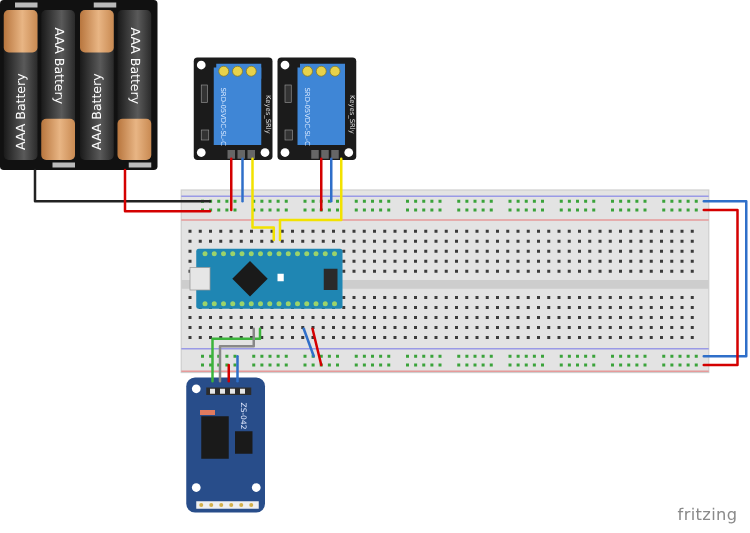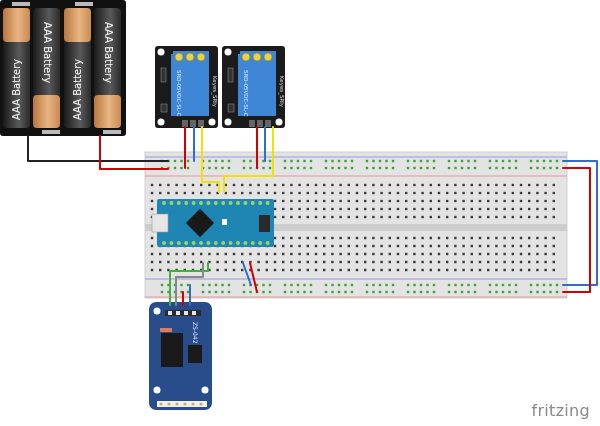--- a/index.html
+++ b/index.html
@@ -1,18 +1,18 @@
 <!DOCTYPE html>
 <html><head>
 <meta charset="utf-8">
 <style>
   html, body { margin: 0; padding: 0; background: #ffffff; }
   body { width: 600px; height: 426px; position: relative; overflow: hidden; font-family: "DejaVu Sans", sans-serif; }
   #canvas { position: absolute; left: 0; top: 0; width: 600px; height: 426px; }
-  .watermark { position: absolute; right: 10px; bottom: 6px; color: #8a8a8a; font-family: "DejaVu Sans", sans-serif; font-size: 16px; letter-spacing: 0.3px; }
+  .watermark { position: absolute; right: 10px; bottom: 6px; color: #8a8a8a; font-family: "DejaVu Sans", sans-serif; font-size: 13px; letter-spacing: 0.3px; }
 </style>
 </head>
 <body>
 
 <svg id="canvas" viewBox="0 0 600 426" xmlns="http://www.w3.org/2000/svg">
   <defs>
     <linearGradient id="cellCopper" x1="0" x2="1" y1="0" y2="0">
       <stop offset="0" stop-color="#b8763e"></stop>
       <stop offset="0.55" stop-color="#e8b584"></stop>
       <stop offset="1" stop-color="#c98a52"></stop>

